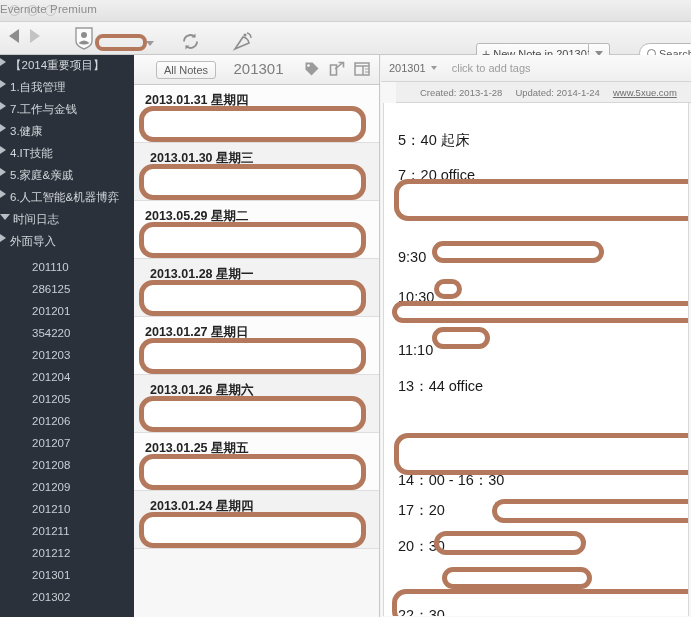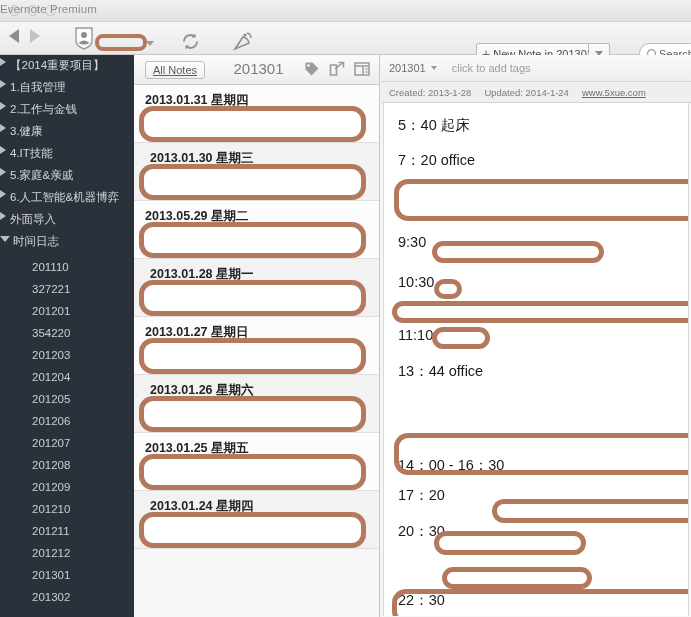--- a/index.html
+++ b/index.html
@@ -151,25 +151,25 @@
     overflow: hidden;
   }
   .nl-header {
     height: 30px; width: 100%;
     background: linear-gradient(#fbfbfb, #ededed);
     border-bottom: 1px solid #c9c9c9;
     display: flex; align-items: center;
     position: relative;
   }
   .allnotes-btn {
-    margin-left: 11px;
+    margin-left: 22px;
     padding: 2px 7px;
     border: 1px solid #bcbcbc; border-radius: 3px;
     background: linear-gradient(#fdfdfd, #f0f0f0);
-    font-size: 11px; color: #5b5b5b; text-decoration: underline;
+    font-size: 11px; color: #5b5b5b;
   }
   .nl-title {
     position: absolute; left: 77px; top: 5px;
     width: 95px; text-align: center;
     font-size: 15px; color: #7d7d7d;
   }
   .nl-title-caret {
     position: absolute; left: 172px; top: 13px;
     width: 0; height: 0;
     border-left: 4px solid transparent; border-right: 4px solid transparent;
@@ -222,36 +222,37 @@
     width: 0; height: 0;
     border-left: 3.5px solid transparent; border-right: 3.5px solid transparent;
     border-top: 4.5px solid #9a9a9a;
   }
   .ed-tags-hint { margin-left: 10px; color: #9d9d9d; }
   .ed-meta {
     height: 21px;
     background: #efefef;
     border-bottom: 1px solid #d5d5d5;
     display: flex; align-items: center;
-    padding-left: 8px; gap: 13px;
-    font-size: 9.5px; color: #7b7b7b;
+    padding-left: 24px; gap: 13px;
+    font-size: 9.5px; color: #7b7b7b; margin-left: 15px;
   }
   .ed-link { color: #6f6f6f; text-decoration: underline; }
   .ed-body {
     position: relative;
     height: 513px;
     background: #ffffff;
     border: 1px solid #d9d9d9; border-top: none; border-bottom: none;
     margin: 0 2px;
     overflow: hidden;
   }
   .ed-line {
     position: absolute;
     font-size: 14.5px; color: #1a1a1a;
     white-space: nowrap;
+    margin-top: 15px;
   }
 
   
   .redact {
     position: absolute;
     border: 5px solid #b4795c;
     border-radius: 14px;
     background: transparent;
   }
   .redact.thin { border-width: 4px; }
@@ -326,53 +327,53 @@
         <div class="sb-row">
           <span class="tri"></span>
           <span>【2014重要项目】</span>
         </div>
         <div class="sb-row">
           <span class="tri"></span>
           <span>1.自我管理</span>
         </div>
         <div class="sb-row">
           <span class="tri"></span>
-          <span>2.工作与金钱</span>
+          <span>7.工作与金钱</span>
         </div>
         <div class="sb-row">
           <span class="tri"></span>
           <span>3.健康</span>
         </div>
         <div class="sb-row">
           <span class="tri"></span>
           <span>4.IT技能</span>
         </div>
         <div class="sb-row">
           <span class="tri"></span>
           <span>5.家庭&amp;亲戚</span>
         </div>
         <div class="sb-row">
           <span class="tri"></span>
           <span>6.人工智能&amp;机器博弈</span>
-        </div>
-        <div class="sb-row">
-          <span class="tri"></span>
-          <span>外面导入</span>
         </div>
         <div class="sb-row">
           <span class="tri open"></span>
           <span>时间日志</span>
         </div>
+        <div class="sb-row">
+          <span class="tri"></span>
+          <span>外面导入</span>
+        </div>
       </div>
     <div id="sb-notebooks">
         <div class="sb-child">
           <span>201110</span>
         </div>
         <div class="sb-child">
-          <span>327221</span>
+          <span>286125</span>
         </div>
         <div class="sb-child">
           <span>201201</span>
         </div>
         <div class="sb-child">
           <span>354220</span>
         </div>
         <div class="sb-child">
           <span>201203</span>
         </div>

